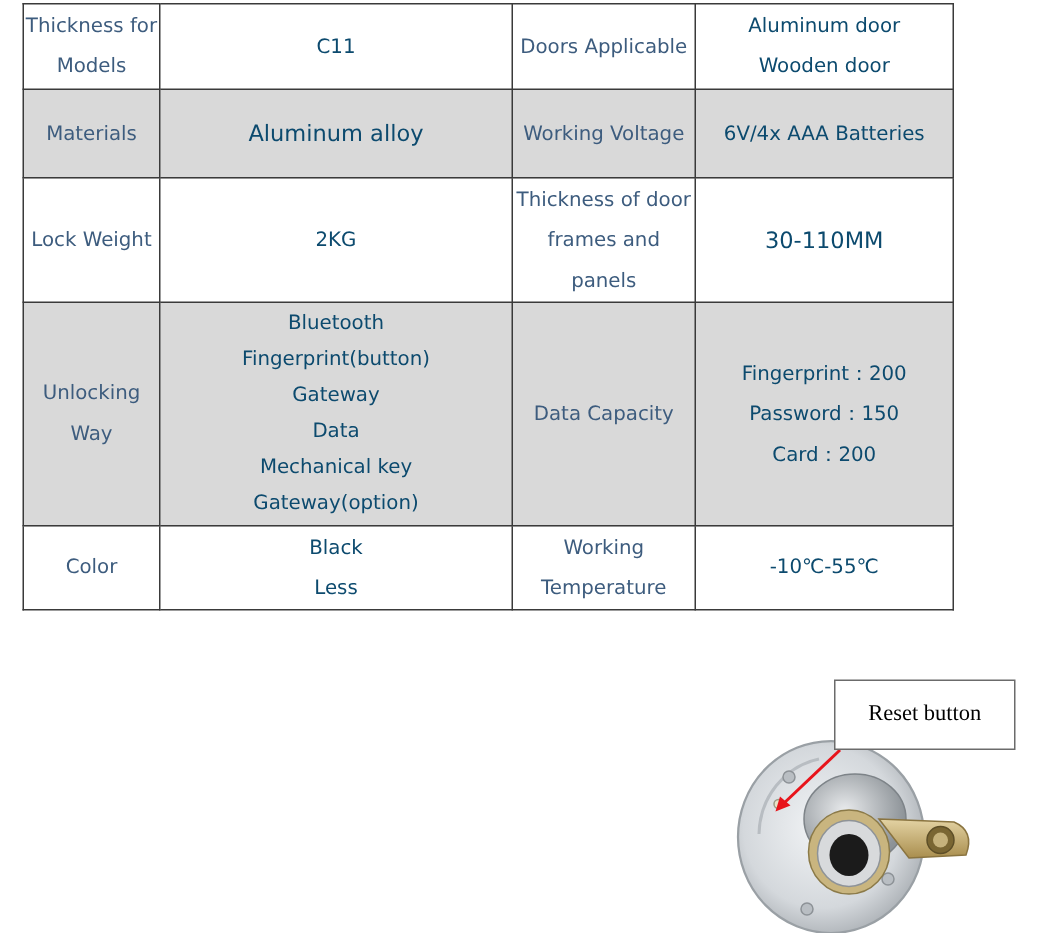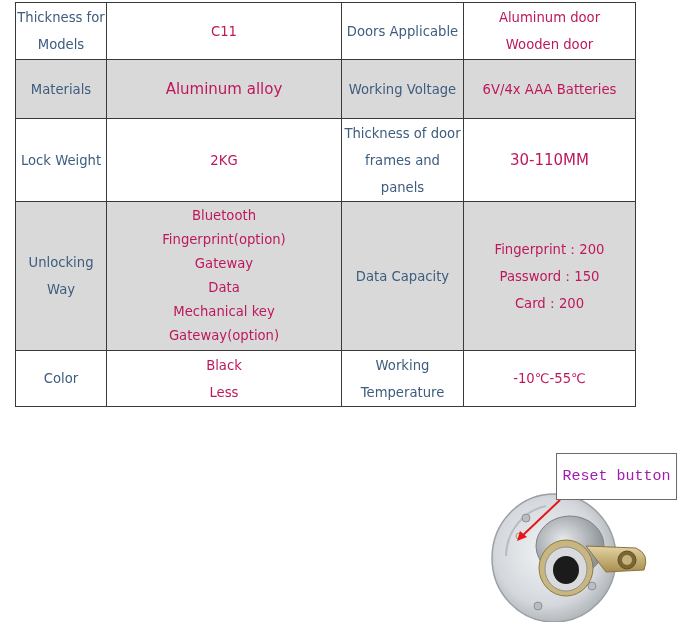--- a/index.html
+++ b/index.html
@@ -1,26 +1,26 @@
 <!DOCTYPE html>
 <html><head>
 <meta charset="utf-8">
 <style>
   html, body { margin:0; padding:0; background:#ffffff; }
   body { width:695px; height:622px; position:relative; overflow:hidden; font-family:"DejaVu Sans", "Liberation Sans", sans-serif; }
   .spec-table { position:absolute; left:15px; top:2px; border-collapse:collapse; table-layout:fixed; }
   .spec-table td { border:1px solid #3a3a3a; text-align:center; vertical-align:middle; padding:0; font-size:13.2px; line-height:27px; }
   .spec-table td.label { color:#3d5c7e; }
-  .spec-table td.value { color:#be185d; }
+  .spec-table td.value { color:#0c4a6e; }
   .spec-table tr.shade td { background:#d9d9d9;margin-top:47px; }
   .spec-table td.value.big { font-size:15px; }
   .spec-table td.value.tight { line-height:24px; }
   .line { display:block; }
   .photo { position:absolute; left:486px; top:486px; width:170px; height:136px; }
-  .callout { position:absolute; left:556px; top:453px; width:121px; height:47px; background:#ffffff; border:1px solid #6b6b6b; box-sizing:border-box; display:flex; align-items:center; justify-content:center; color:#a21caf; font-size:15px; font-family:Liberation Mono, monospace; }
+  .callout { position:absolute; left:556px; top:453px; width:121px; height:47px; background:#ffffff; border:1px solid #6b6b6b; box-sizing:border-box; display:flex; align-items:center; justify-content:center; color:#000000; font-size:15px; font-family:Liberation Serif, serif; }
 </style>
 </head>
 <body>
 
 <table class="spec-table">
   <colgroup>
     <col style="width:91px">
       <col style="width:235px">
       <col style="width:122px">
       <col style="width:172px">
@@ -72,21 +72,21 @@
         <span class="line">30-110MM</span>
       </td>
     </tr>
     <tr class="shade" style="height:149px">
       <td class="label">
         <span class="line">Unlocking</span>
         <span class="line">Way</span>
       </td>
       <td class="value tight">
         <span class="line">Bluetooth</span>
-        <span class="line">Fingerprint(option)</span>
+        <span class="line">Fingerprint(button)</span>
         <span class="line">Gateway</span>
         <span class="line">Data</span>
         <span class="line">Mechanical key</span>
         <span class="line">Gateway(option)</span>
       </td>
       <td class="label">
         <span class="line">Data Capacity</span>
       </td>
       <td class="value">
         <span class="line">Fingerprint：200</span>

